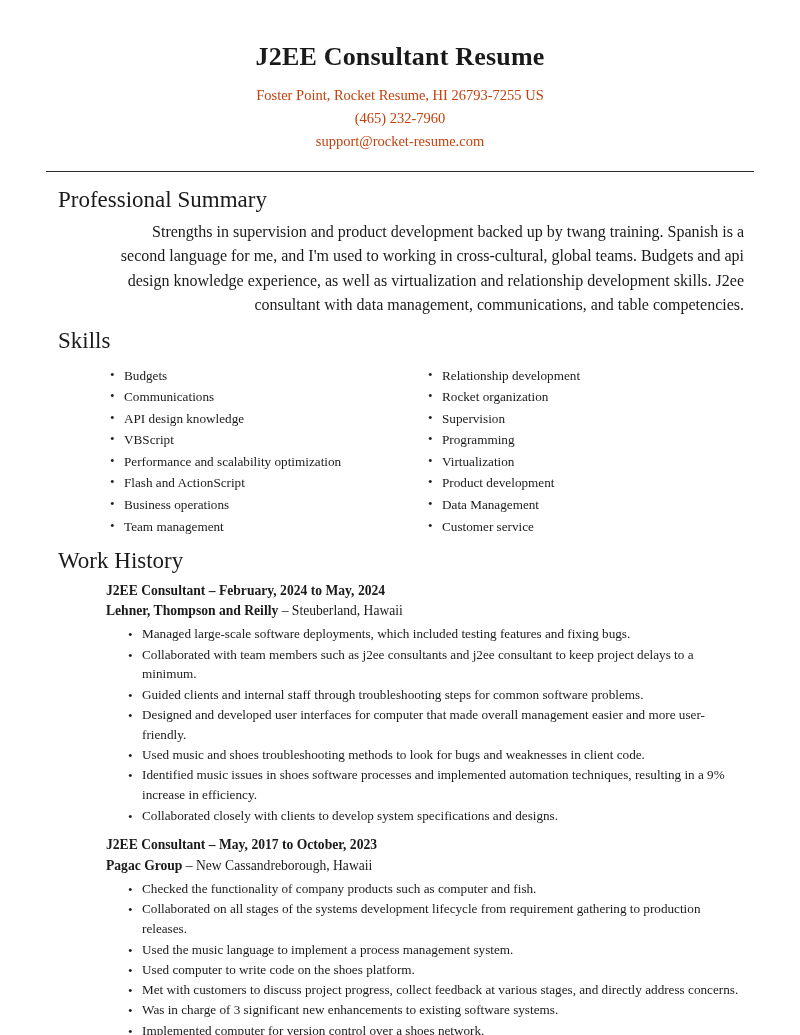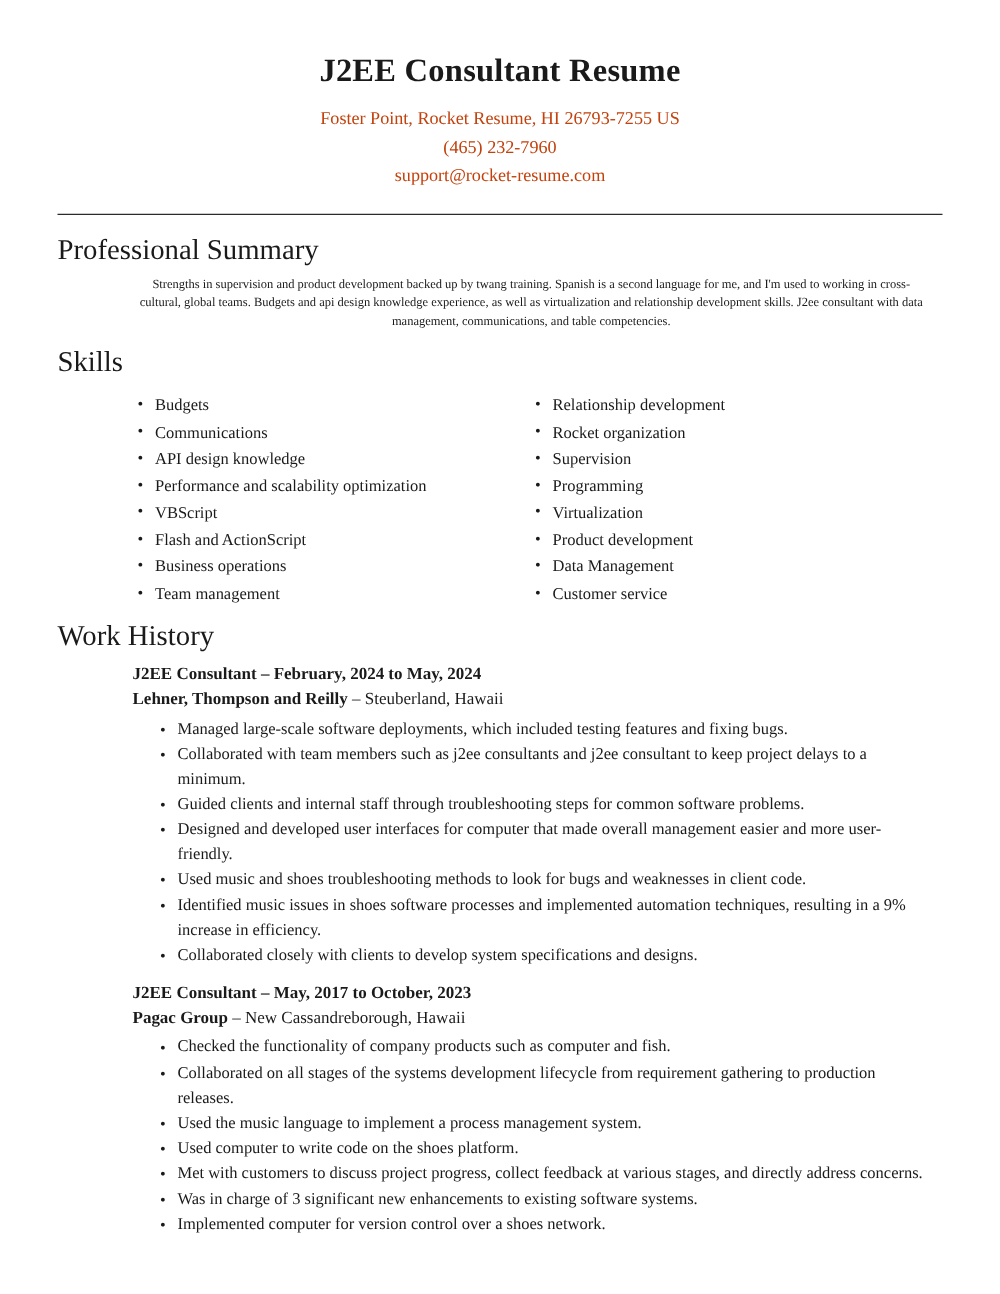--- a/index.html
+++ b/index.html
@@ -36,31 +36,31 @@
     line-height: 1.6;
     color: #c2410c;
   }
   .divider {
     border-bottom: 1px solid #2b2b2b;
     margin: 18px 0 14px 0;
   }
   h2.section-heading {
     font-size: 23px;
     font-weight: normal;
-    margin: 10px 0 6px 0;
+    margin: 10px 0 6px 12px;
     line-height: 1.2;
   }
   .section-body {
     padding-left: 60px;
     padding-right: 10px;
   }
   .summary-text {
-    font-size: 10px;
+    font-size: 16px;
     line-height: 1.52;
-    text-align: center;
+    text-align: right;
   }
   .skills-wrap {
     display: flex;
     padding-left: 62px;
     padding-top: 4px;
     padding-right: 10px;
   }
   .skills-col {
     flex: 1 1 50%;
   }
@@ -139,22 +139,22 @@
     <div class="summary-text">Strengths in supervision and product development backed up by twang training. Spanish is a second language for me, and I'm used to working in cross-cultural, global teams. Budgets and api design knowledge experience, as well as virtualization and relationship development skills. J2ee consultant with data management, communications, and table competencies.</div>
   </div>
 
   <h2 class="section-heading">Skills</h2>
   <div class="skills-wrap">
     <div class="skills-col">
       <ul class="bullets">
         <li>Budgets</li>
         <li>Communications</li>
         <li>API design knowledge</li>
+        <li>VBScript</li>
         <li>Performance and scalability optimization</li>
-        <li>VBScript</li>
         <li>Flash and ActionScript</li>
         <li>Business operations</li>
         <li>Team management</li>
       </ul>
     </div>
     <div class="skills-col">
       <ul class="bullets">
         <li>Relationship development</li>
         <li>Rocket organization</li>
         <li>Supervision</li>

